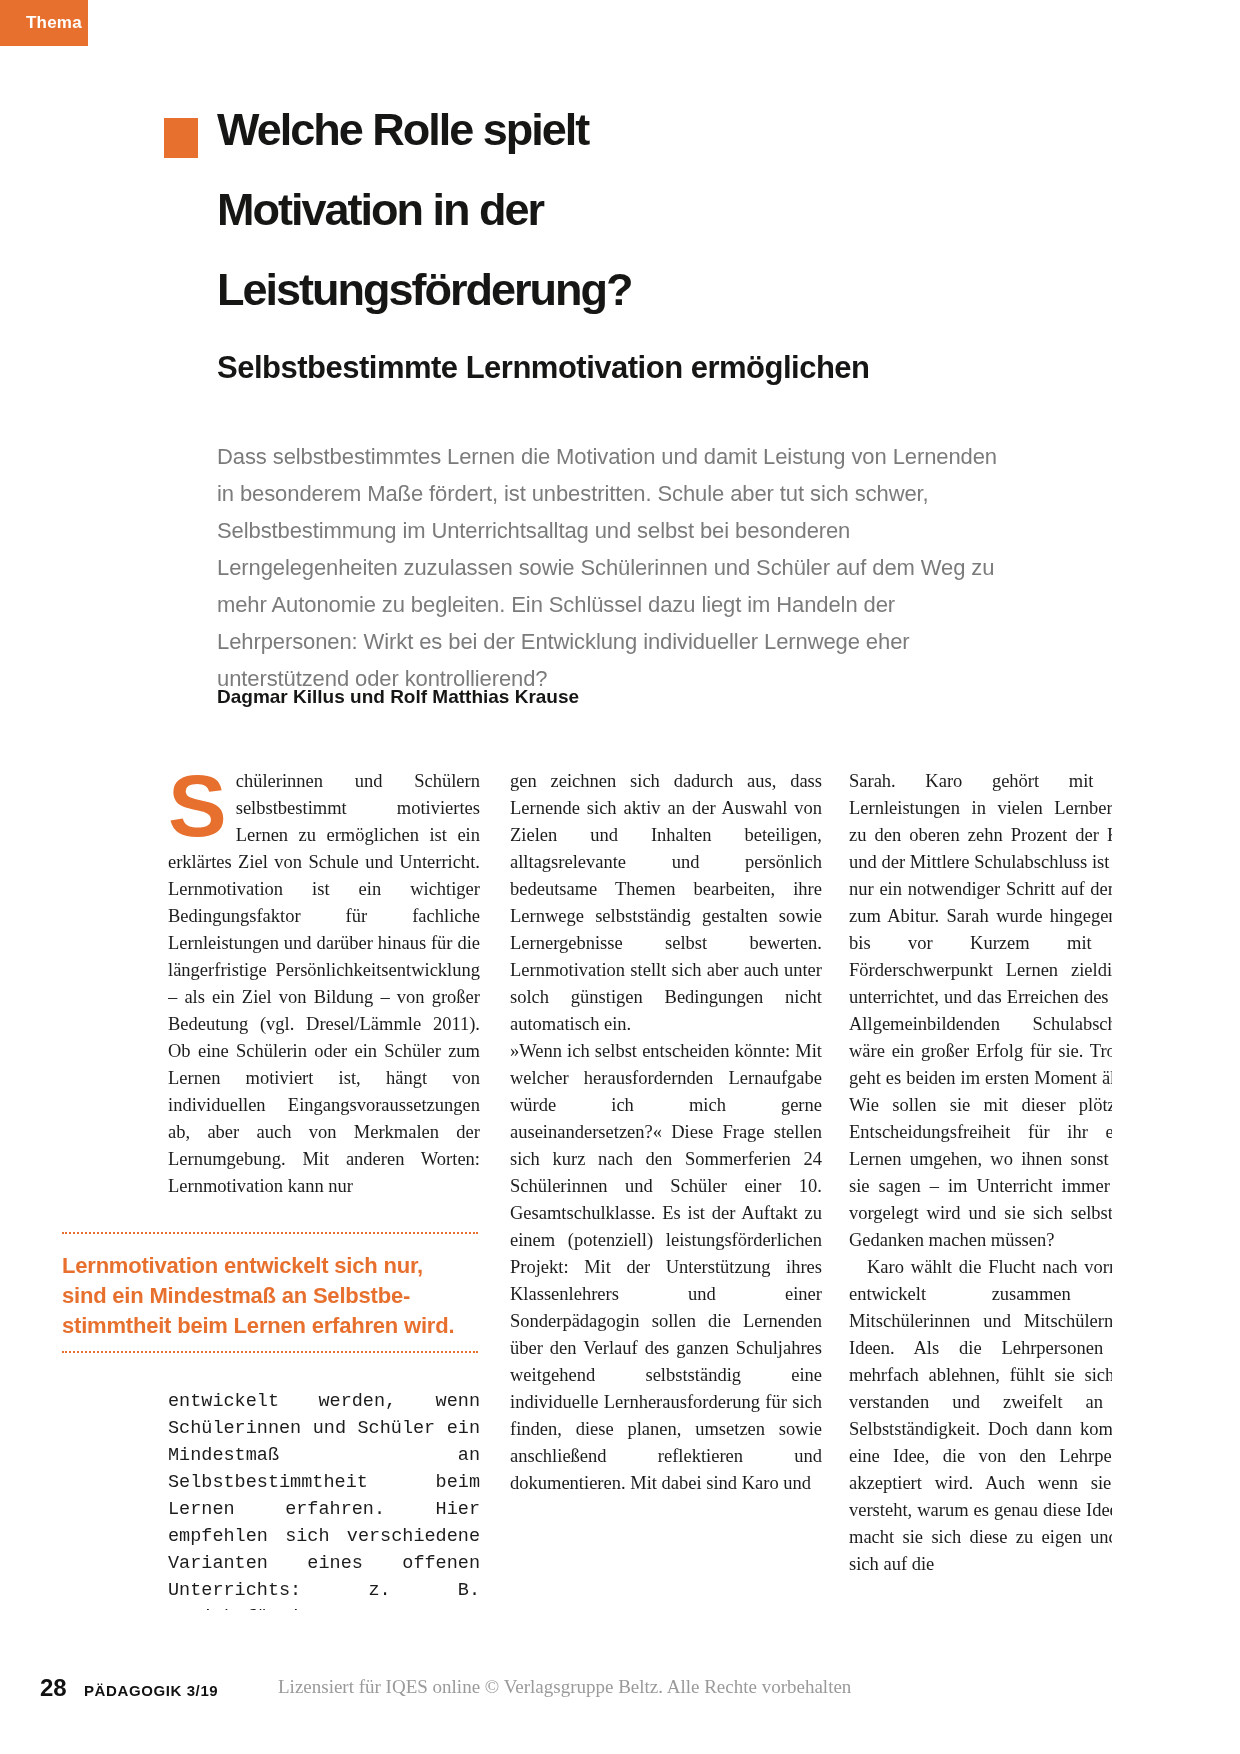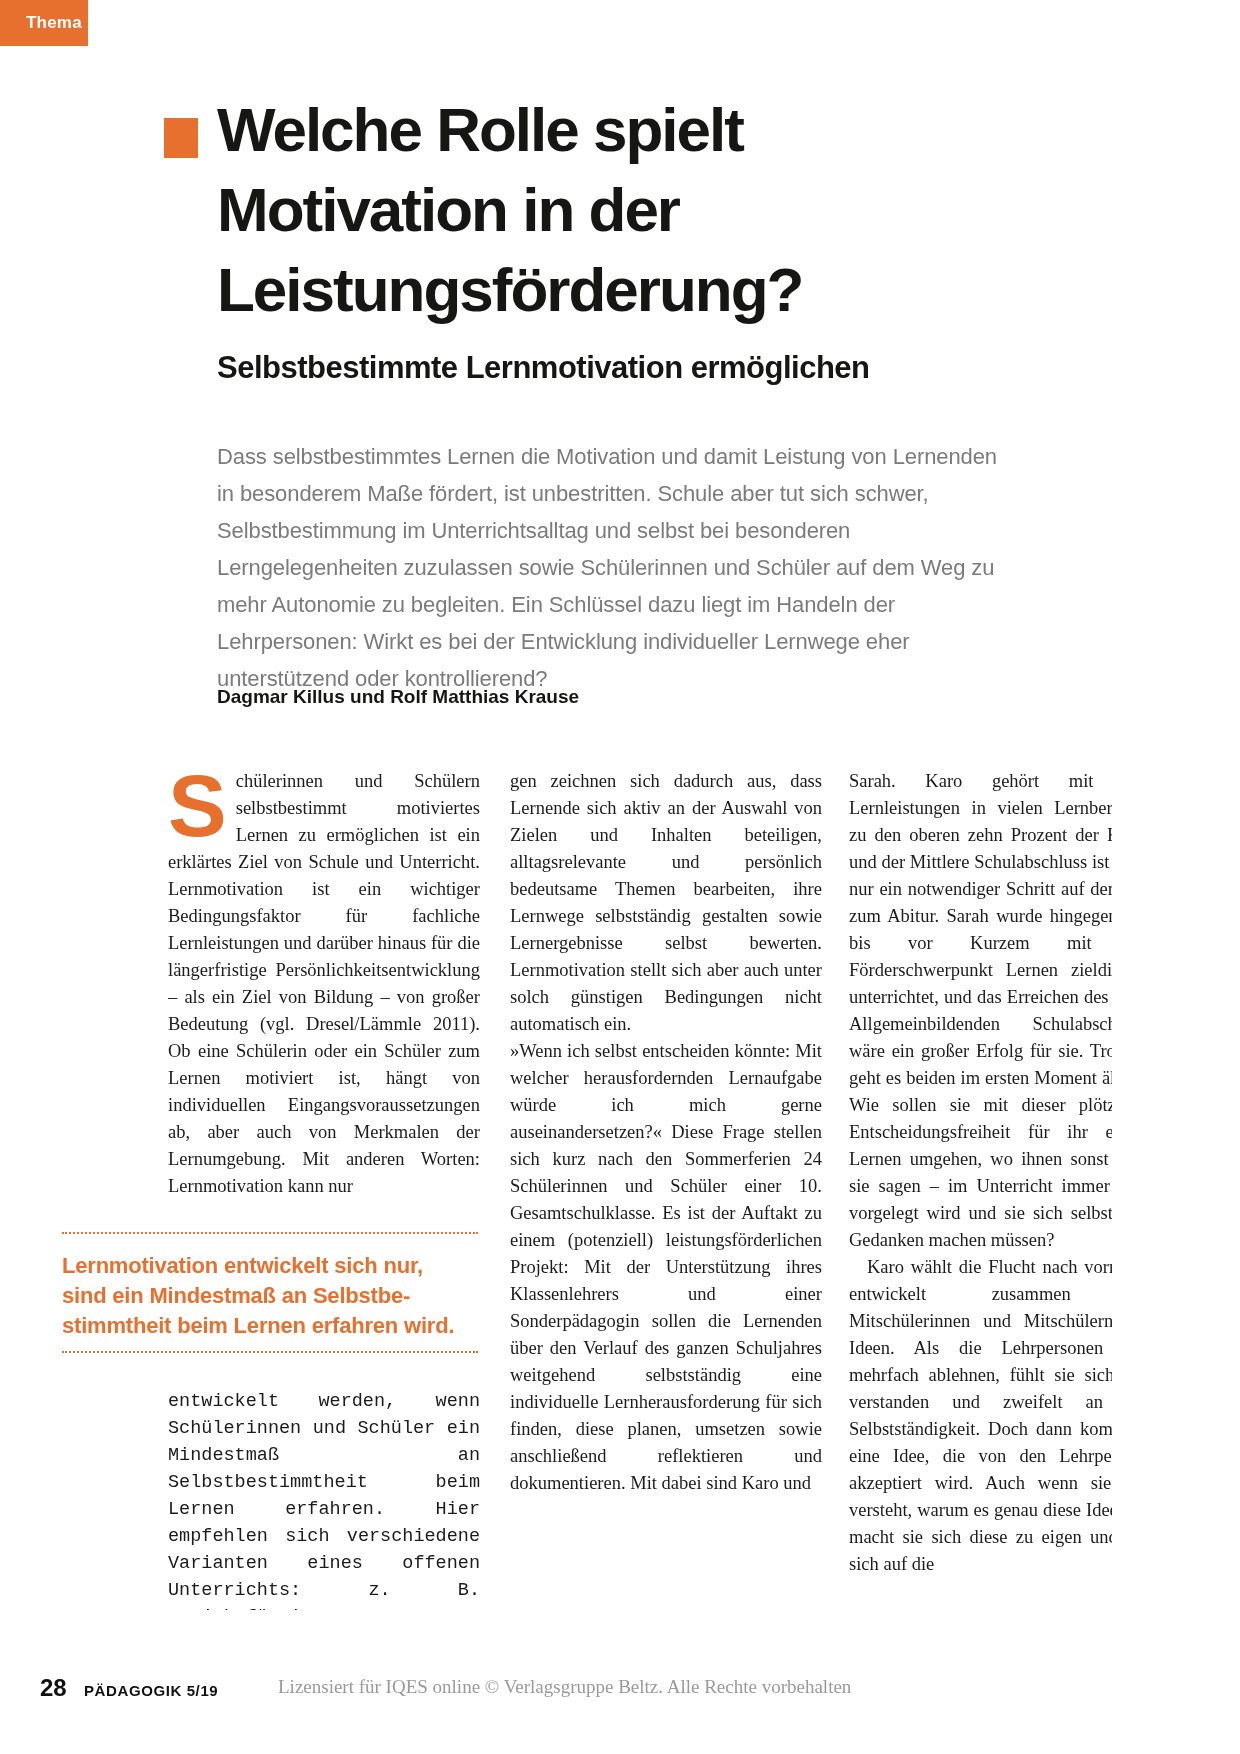--- a/index.html
+++ b/index.html
@@ -16,21 +16,21 @@
     letter-spacing:0.2px;
   }
 
   
   .title-bullet {
     position:absolute; left:164px; top:118px; width:34px; height:40px;
     background:#E8702E;
   }
   .title {
     position:absolute; left:217px; top:90px; width:840px;
-    font-size:62px; line-height:80px; font-weight:700; letter-spacing:-2px;
+    font-size:45px; line-height:80px; font-weight:700; letter-spacing:-2px;
     color:#161614;
   }
   .subtitle {
     position:absolute; left:217px; top:350px; width:840px;
     font-size:31px; font-weight:700; letter-spacing:-0.5px; color:#161614;
   }
   .lead {
     position:absolute; left:217px; top:438px; width:800px;
     font-size:22px; line-height:37px; color:#7B7B7B; letter-spacing:-0.1px;
   }
@@ -130,16 +130,16 @@
     <p>gen zeichnen sich dadurch aus, dass Lernende sich aktiv an der Auswahl von Zielen und Inhalten beteiligen, alltagsrelevante und persönlich bedeutsame Themen bearbeiten, ihre Lernwege selbstständig gestalten sowie Lernergebnisse selbst bewerten. Lernmotivation stellt sich aber auch unter solch günstigen Bedingungen nicht automatisch ein.</p>
     <p>»Wenn ich selbst entscheiden könnte: Mit welcher herausfordernden Lernaufgabe würde ich mich gerne auseinandersetzen?« Diese Frage stellen sich kurz nach den Sommerferien 24 Schülerinnen und Schüler einer 10. Gesamtschulklasse. Es ist der Auftakt zu einem (potenziell) leistungsförderlichen Projekt: Mit der Unterstützung ihres Klassenlehrers und einer Sonderpädagogin sollen die Lernenden über den Verlauf des ganzen Schuljahres weitgehend selbstständig eine individuelle Lernherausforderung für sich finden, diese planen, umsetzen sowie anschließend reflektieren und dokumentieren. Mit dabei sind Karo und</p>
   </div>
 
   <div class="col col3">
     <p>Sarah. Karo gehört mit ihren Lernleistungen in vielen Lernbereichen zu den oberen zehn Prozent der Klasse, und der Mittlere Schulabschluss ist für sie nur ein notwendiger Schritt auf dem Weg zum Abitur. Sarah wurde hingegen noch bis vor Kurzem mit dem Förderschwerpunkt Lernen zieldifferent unterrichtet, und das Erreichen des Ersten Allgemeinbildenden Schulabschlusses wäre ein großer Erfolg für sie. Trotzdem geht es beiden im ersten Moment ähnlich. Wie sollen sie mit dieser plötzlichen Entscheidungsfreiheit für ihr eigenes Lernen umgehen, wo ihnen sonst – wie sie sagen – im Unterricht immer etwas vorgelegt wird und sie sich selbst keine Gedanken machen müssen?</p>
     <p class="indented">Karo wählt die Flucht nach vorne und entwickelt zusammen mit Mitschülerinnen und Mitschülern erste Ideen. Als die Lehrpersonen diese mehrfach ablehnen, fühlt sie sich nicht verstanden und zweifelt an ihrer Selbstständigkeit. Doch dann kommt ihr eine Idee, die von den Lehrpersonen akzeptiert wird. Auch wenn sie nicht versteht, warum es genau diese Idee trifft, macht sie sich diese zu eigen und freut sich auf die</p>
   </div>
 
   <div class="footer-pagenum">28</div>
-  <div class="footer-journal">PÄDAGOGIK 5/19</div>
+  <div class="footer-journal">PÄDAGOGIK 3/19</div>
   <div class="footer-license">Lizensiert für IQES online © Verlagsgruppe Beltz. Alle Rechte vorbehalten</div>
 
 </div>
 
 </body></html>

